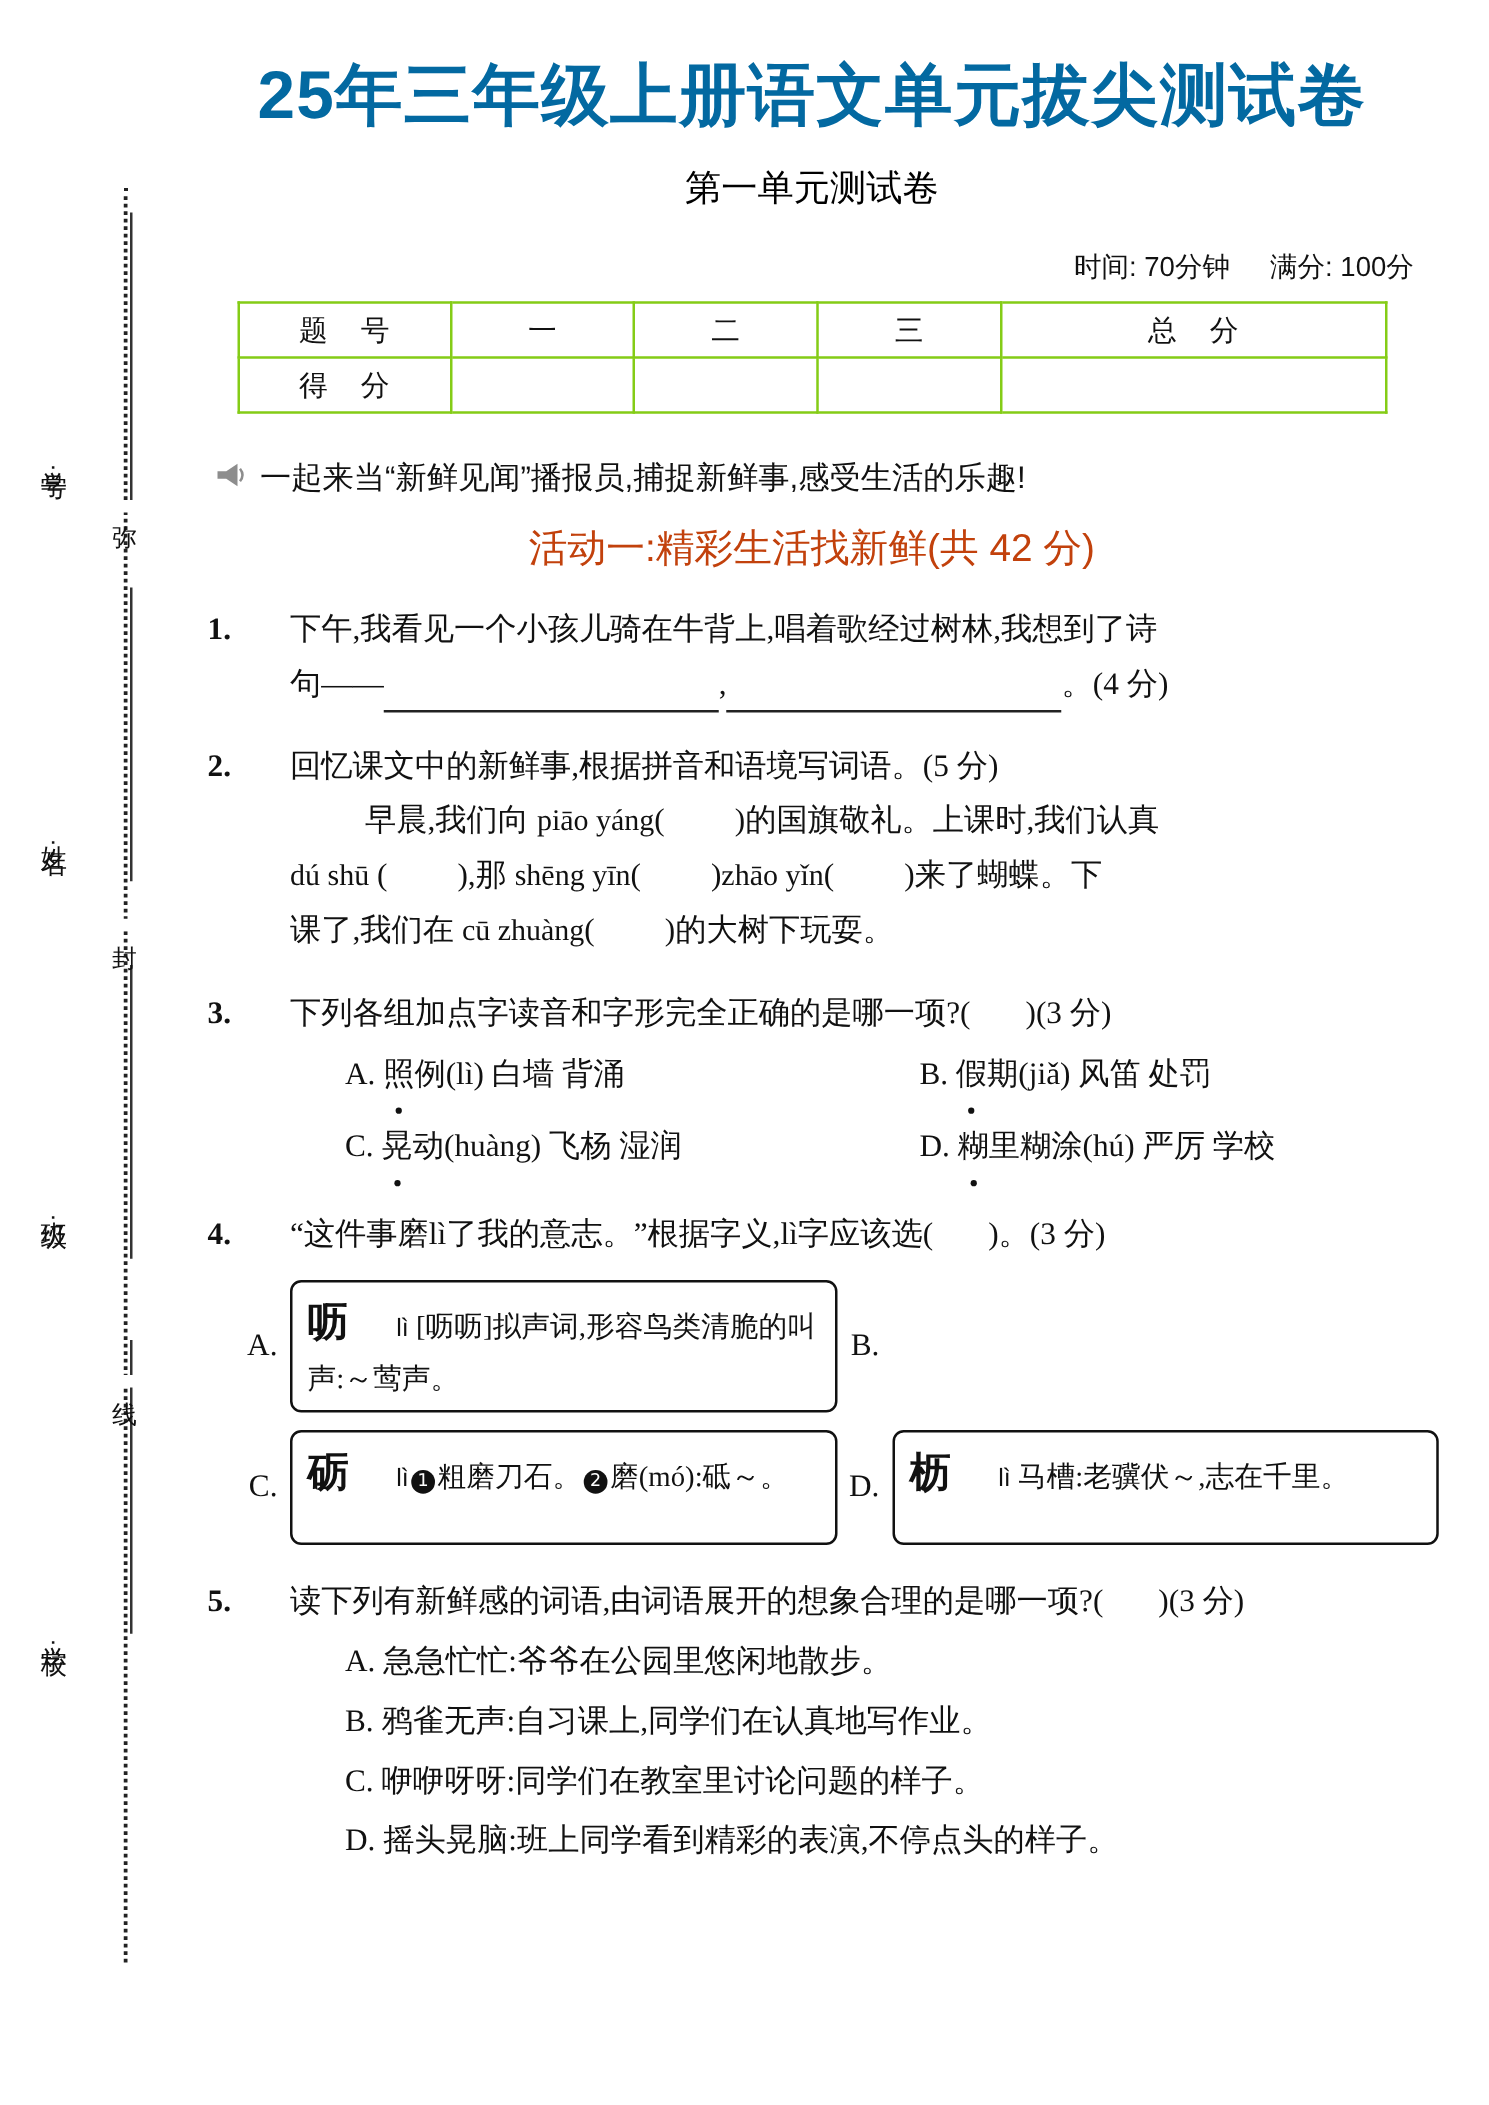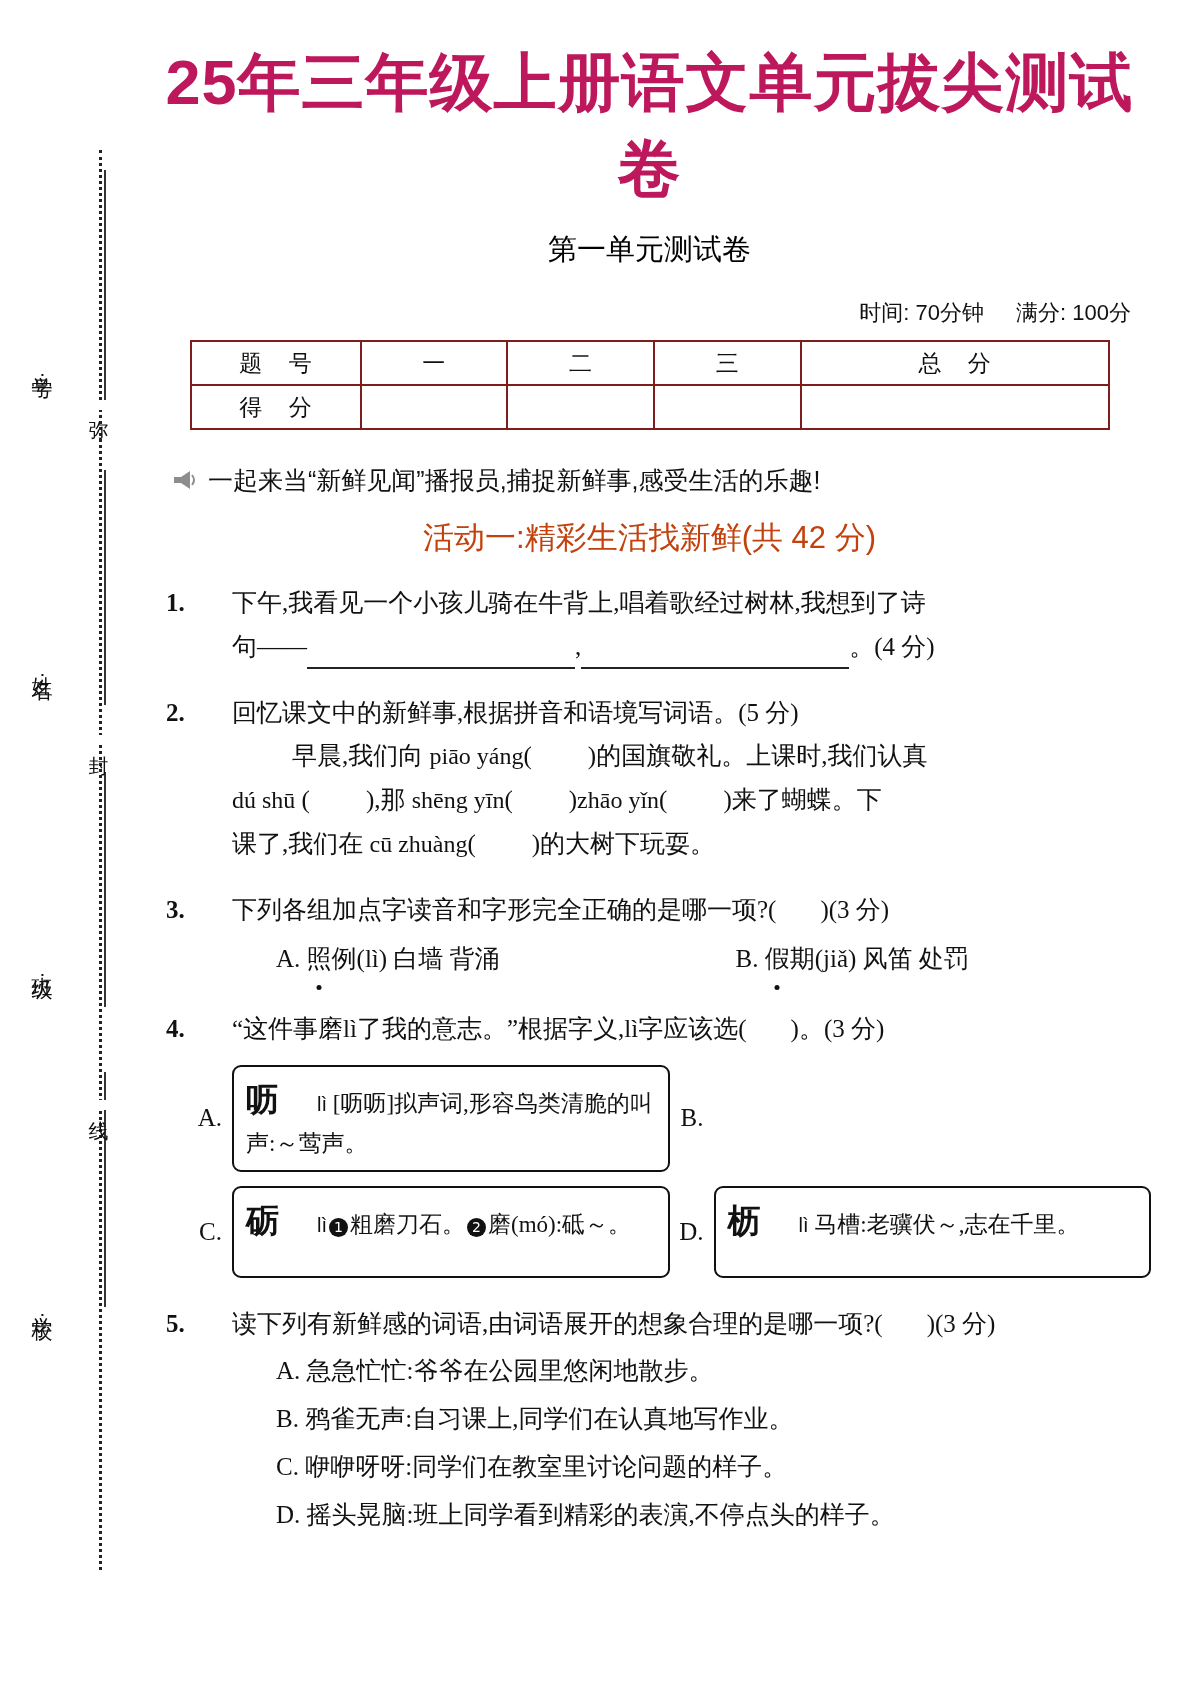--- a/index.html
+++ b/index.html
@@ -31,42 +31,42 @@
     writing-mode:vertical-rl; text-orientation:upright;
     font-size:20px;
     font-family:"Liberation Sans","DejaVu Sans",sans-serif;
     background:#fff; padding:5px 0; color:#111;
   }
 
   
   #sheet { position:absolute; left:130px; top:0; width:1061px; height:1684px; padding:0 40px 0 18px; }
 
   .title {
-    text-align:center; font-size:63px; font-weight:bold; letter-spacing:1px;
-    font-family:"Liberation Sans","DejaVu Sans",sans-serif;
-    margin-top:40px; color:#be185d;
+    text-align:center; font-size:54px; font-weight:bold; letter-spacing:1px;
+    font-family:"Liberation Sans","DejaVu Sans",sans-serif;
+    margin-top:40px; color:#0369a1;
   }
   .subtitle {
     text-align:center; font-size:29px; margin-top:18px;
     font-family:"Liberation Sans","DejaVu Sans",sans-serif;
     color:#000;
   }
   .meta {
     text-align:right; font-size:22px; margin-top:28px; padding-right:20px;
     font-family:"Liberation Sans","DejaVu Sans",sans-serif;
   }
   .meta span { margin-left:26px; }
 
   
   table.score {
     border-collapse:collapse; width:920px; margin:12px auto 0 auto;
     font-family:"Liberation Sans","DejaVu Sans",sans-serif;
   }
   table.score td {
-    border:2px solid #7f1d1d; height:44px; text-align:center;
+    border:2px solid #84cc16; height:44px; text-align:center;
     font-size:23px; letter-spacing:10px; padding-left:10px;
   }
   table.score td.lbl { width:170px; }
   table.score td.blank { letter-spacing:0; }
 
   
   .intro {
     margin-top:34px; font-size:25px; display:flex; align-items:flex-start; gap:10px;
     font-family:"Liberation Sans","DejaVu Sans",sans-serif;
     padding-left:24px;
@@ -218,20 +218,30 @@
       <div class="opts2">
         <div>
           <span>A.</span>
           <span class="dotted-char">照</span><span>例(lì)  白墙  背涌</span>
         </div>
         <div>
           <span>B.</span>
           <span class="dotted-char">假</span><span>期(jiǎ)  风笛  处罚</span>
         </div>
       </div>
+      <div class="opts2" style="margin-top:14px;">
+        <div>
+          <span>C.</span>
+          <span class="dotted-char">晃</span><span>动(huàng)  飞杨  湿润</span>
+        </div>
+        <div>
+          <span>D.</span>
+          <span class="dotted-char">糊</span><span>里糊涂(hú)  严厉  学校</span>
+        </div>
+      </div>
     </div>
   </div>
 
   <div class="q" style="margin-top:26px;">
     <div class="qnum">4.</div>
     <div class="qbody">
       <div>
         <span>“这件事磨lì了我的意志。”根据字义,lì字应该选(</span><span class="paren-gap-sm"></span><span>)。(3 分)</span>
       </div>
     </div>

